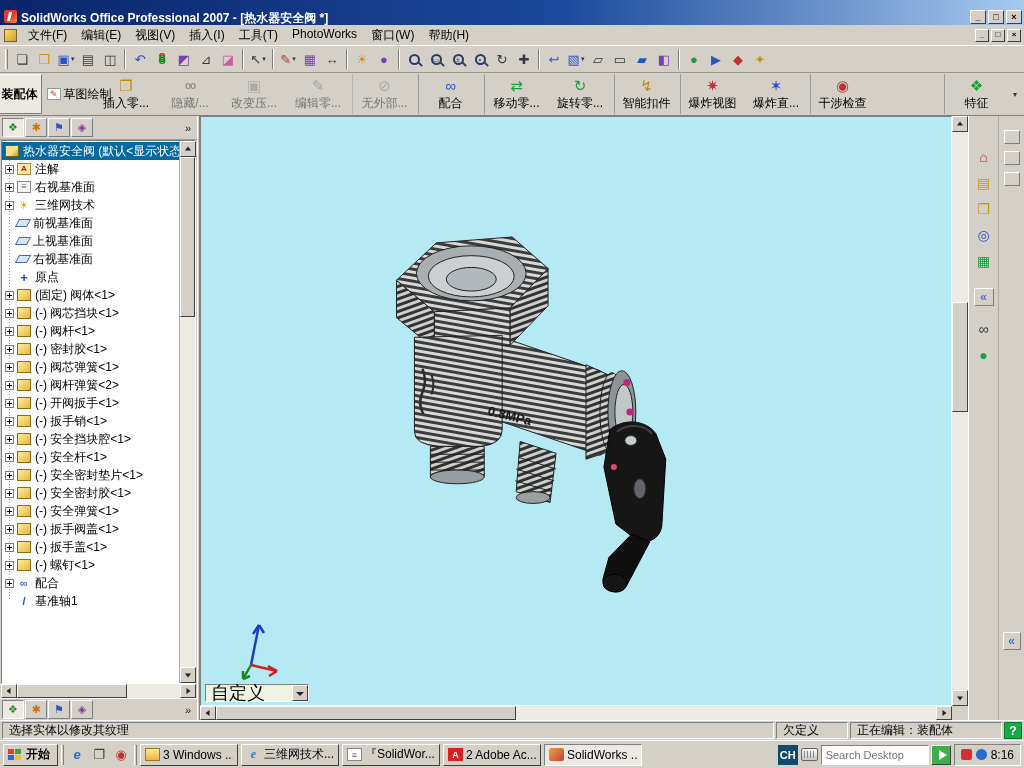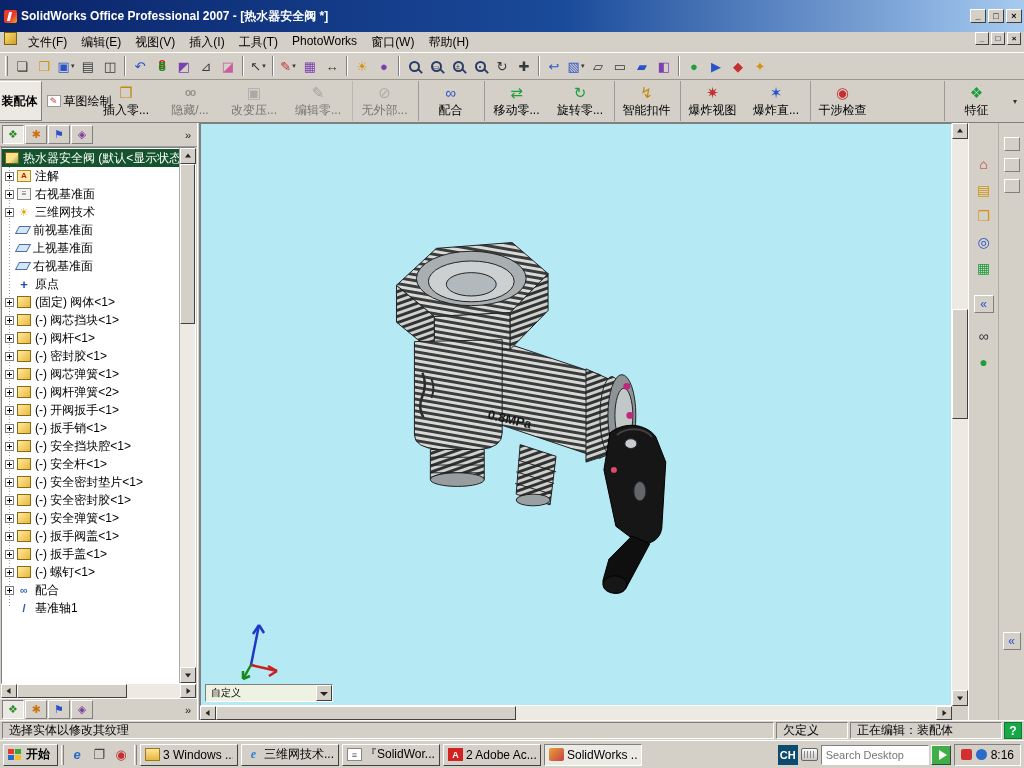--- a/index.html
+++ b/index.html
@@ -2,30 +2,30 @@
 <html><head>
 <meta charset="utf-8">
 <style>
 *{margin:0;padding:0;box-sizing:border-box;cursor:default}
 html,body{width:1024px;height:768px;overflow:hidden}
 body{font-family:"Liberation Sans","DejaVu Sans",sans-serif;font-size:12px;background:#d4d0c8;color:#000}
 button{font:inherit;background:none;border:none}
 .screen{width:1024px;height:768px;display:flex;flex-direction:column}
 
 
-.titlebar{height:32px;flex:none;background:linear-gradient(90deg,#0a246a 0%,#1a4a9a 55%,#a6caf0 100%);display:flex;align-items:center;padding:2px 2px}
+.titlebar{height:25px;flex:none;background:linear-gradient(90deg,#0a246a 0%,#1a4a9a 55%,#a6caf0 100%);display:flex;align-items:flex-start;padding:10px 2px}
 .sw-logo{width:13px;height:13px;margin:0 4px 0 2px;background:linear-gradient(135deg,#e8392c 55%,#f6a21d);border-radius:2px;flex:none;position:relative}
 .sw-logo::after{content:"";position:absolute;left:4px;top:2px;bottom:2px;width:3px;background:#fff;transform:skewX(-14deg)}
 .title-text{color:#fff;font-weight:bold;font-size:12px;white-space:nowrap;overflow:hidden}
 .winbtns{margin-left:auto;display:flex;gap:2px;flex:none}
 .wbtn{width:16px;height:14px;background:#d4d0c8;border:1px solid;border-color:#fff #404040 #404040 #fff;font-size:9px;font-weight:bold;display:flex;align-items:center;justify-content:center;line-height:1}
 .winbtns.small .wbtn{width:14px;height:13px;font-size:8px}
 
 
-.menubar{height:20px;flex:none;display:flex;align-items:flex-start;padding:0 3px;background:#d4d0c8}
+.menubar{height:20px;flex:none;display:flex;align-items:center;padding:0 3px;background:#d4d0c8}
 .doc-icon{width:13px;height:13px;margin:0 4px 0 1px;background:linear-gradient(135deg,#ffd86e,#caa22e);border:1px solid #7c6414;flex:none}
 .menus{display:flex}
 .menu-item{padding:2px 7px;white-space:nowrap}
 
 
 .toolbar1{height:27px;flex:none;display:flex;align-items:center;padding:0 2px;border-top:1px solid #fff}
 .grip{width:3px;height:20px;border-left:1px solid #fff;border-right:1px solid #808080;margin:0 3px;flex:none}
 .tgroup{display:flex;align-items:center}
 .tb{height:22px;min-width:22px;display:flex;align-items:center;justify-content:center;padding:0 1px}
 .tbg{font-size:13px;line-height:1}
@@ -78,21 +78,21 @@
 .ptab-row{display:flex;gap:1px}
 .ptab{width:22px;height:19px;display:flex;align-items:center;justify-content:center;border:1px solid;border-color:#fff #808080 #808080 #fff;background:#d4d0c8;font-size:11px}
 .ptab.active{background:#ece9e2;border-color:#808080 #fff #fff #808080}
 .pchev{margin-left:auto;font-size:11px;padding:0 4px;color:#222}
 .pt-green{color:#2a8a2a}.pt-orange{color:#d07010}.pt-blue{color:#2a52c8}.pt-purple{color:#8040a0}
 .treewrap{flex:1;display:flex;min-height:0;margin:0 1px;border:1px solid;border-color:#808080 #fff #fff #808080;background:#fff}
 .tree{flex:1;min-width:0;overflow:hidden;padding-top:1px;position:relative}
 .tree-rows{position:relative}
 .tree-rows::before{content:"";position:absolute;left:7px;top:0;bottom:9px;width:1px;background-image:repeating-linear-gradient(to bottom,#999 0 1px,transparent 1px 3px)}
 .trow{height:18px;display:flex;align-items:center;white-space:nowrap;padding-left:3px;position:relative}
-.trow.sel{background:#14532d;color:#fff;width:202px}
+.trow.sel{background:#0369a1;color:#fff;width:202px}
 .tlabel{font-size:12px;overflow:hidden;text-overflow:ellipsis;padding:0 2px}
 .plus{width:9px;height:9px;flex:none;border:1px solid #7b7b7b;background:#fff;position:relative;margin-right:3px}
 .plus::before{content:"";position:absolute;left:1px;right:1px;top:3px;height:1px;background:#000}
 .plus::after{content:"";position:absolute;top:1px;bottom:1px;left:3px;width:1px;background:#000}
 .plus.nop{visibility:hidden}
 .ticon{width:14px;height:12px;flex:none;margin-right:2px;display:flex;align-items:center;justify-content:center;font-size:10px;line-height:1}
 .i-asm{background:linear-gradient(135deg,#ffe08a 55%,#86b04a);border:1px solid #73621a}
 .i-part{background:linear-gradient(135deg,#ffe9a0,#e9b93c);border:1px solid #8a6b12}
 .i-plane{width:12px;height:8px;border:1px solid #4a6f9e;background:rgba(160,200,240,.45);transform:skewX(-28deg)}
 .i-origin::after{content:"+";font-weight:bold;color:#1a46c8;font-size:13px}
@@ -120,21 +120,21 @@
 .tree-hscroll .sbtn{height:14px}
 .tree-hscroll .sthumb{width:110px;height:100%}
 .splitter{width:3px;flex:none;background:#d4d0c8;border-left:1px solid #fff;border-right:1px solid #808080}
 
 
 .vpcol{width:768px;flex:none;display:flex;flex-direction:column;min-height:0}
 .vprow{flex:1;display:flex;min-height:0}
 .viewport{flex:1;min-width:0;position:relative;background:#b5e9f4;border:1px solid;border-color:#808080 #fff #fff #808080;overflow:hidden}
 .model{position:absolute;inset:0;width:100%;height:100%}
 .triad{position:absolute;left:28px;bottom:22px;width:58px;height:70px}
-.texcombo{position:absolute;left:4px;bottom:3px;width:128px;height:18px;background:#eef2e0;border:1px solid;border-color:#808080 #fff #fff #808080;display:flex;align-items:center;font-size:10px;padding-left:5px}
+.texcombo{position:absolute;left:4px;bottom:3px;width:104px;height:18px;background:#eef2e0;border:1px solid;border-color:#808080 #fff #fff #808080;display:flex;align-items:center;font-size:18px;padding-left:5px}
 .combo-btn{margin-left:auto;width:16px;height:100%;background:#d4d0c8;border:1px solid;border-color:#fff #404040 #404040 #fff;position:relative;flex:none}
 .combo-btn::after{content:"";position:absolute;left:3px;top:6px;border:4px solid transparent;border-top:4px solid #222}
 .vp-vscroll{width:16px;flex:none;display:flex;flex-direction:column}
 .vp-vscroll .sthumb{height:110px;width:100%;margin-top:170px}
 .vp-hscroll{height:14px;flex:none;display:flex}
 .vp-hscroll .sbtn{height:14px}
 .vp-hscroll .sthumb{width:300px;height:100%}
 .corner{width:16px;height:14px;flex:none;background:#d4d0c8}
 
 

